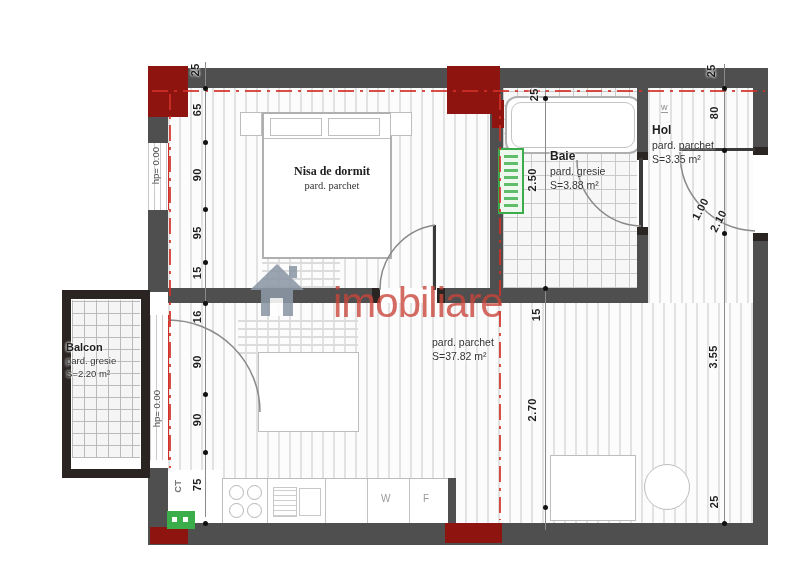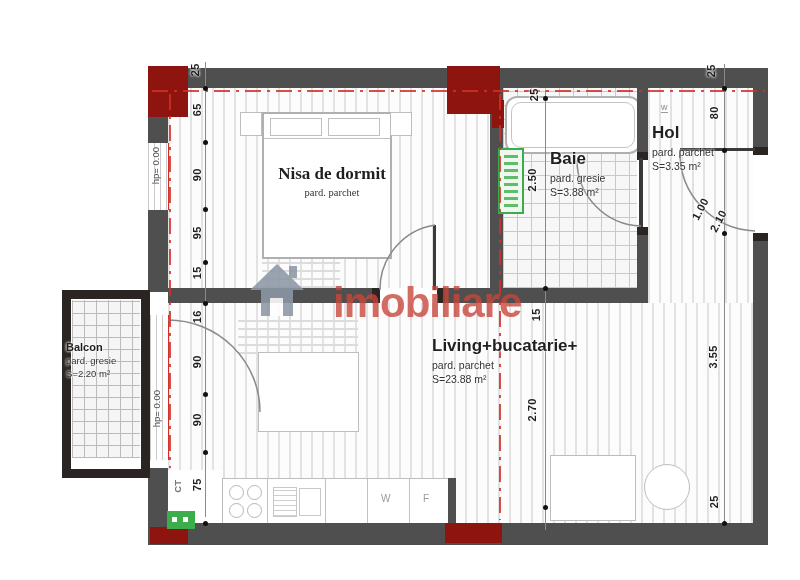--- a/index.html
+++ b/index.html
@@ -38,32 +38,32 @@
   
   .dim-line{width:1px;background:#8a8a8a;z-index:7;}
   .tick{width:5px;height:5px;background:#111;border-radius:50%;z-index:7;}
   .dlabel{writing-mode:vertical-rl;transform:rotate(180deg);font-size:11px;font-weight:700;color:var(--text);
           z-index:7;letter-spacing:.5px;text-shadow:0 0 3px #fff,0 0 3px #fff;}
   .dlabel-diag{transform:rotate(-62deg);writing-mode:horizontal-tb;transform-origin:left bottom;}
   .vtext{writing-mode:vertical-rl;transform:rotate(180deg);font-size:9.5px;color:#444;z-index:7;
          text-shadow:0 0 2px #fff,0 0 2px #fff;}
   
   .room{z-index:7;line-height:1.35;text-shadow:0 0 3px #fff,0 0 3px #fff;}
-  .room .rname{font-weight:700;font-size:17px;}
+  .room .rname{font-weight:700;font-size:12px;}
   .room .rsub{font-size:10.5px;color:#333;}
   
   .gmark{border:2px solid var(--green-marker);background:#eef8ef;z-index:6;}
   .gmark-inner{position:absolute;left:4px;top:5px;right:4px;bottom:5px;
       background:repeating-linear-gradient(180deg,var(--green-marker) 0 3px,transparent 3px 7px);opacity:.8;}
   .gmark-solid{background:var(--green-marker);z-index:6;}
   .gdot{position:absolute;width:5px;height:5px;background:#fff;top:6px;}
   
   .wm{z-index:8;pointer-events:none;display:flex;align-items:flex-end;opacity:.88;}
   .wm-axa{font-size:58px;font-weight:700;color:var(--watermark-gray);letter-spacing:-3px;line-height:.78;}
-  .wm-imo{font-size:42px;font-weight:700;color:var(--watermark-red);letter-spacing:-1px;line-height:.84;opacity:.9;padding-left:31px;}
+  .wm-imo{font-size:42px;font-weight:400;color:var(--watermark-red);letter-spacing:-1px;line-height:.84;opacity:.9;padding-left:31px;}
   .small-glyph{font-size:9px;color:#8a8a8a;z-index:7;}
   .kitchen-cell{position:absolute;top:0;bottom:0;border-right:1px solid #c2c2c2;}
   .wf{position:absolute;font-size:10px;color:#9a9a9a;z-index:3;}
 </style>
 </head>
 <body>
 
 <div class="canvas">
 
   <div class="abs floor-stripes" style="left:168px;top:88px;width:322px;height:200px;"></div>
@@ -226,23 +226,22 @@
     <div class="rname">Hol</div>
     <div class="rsub">pard. parchet</div>
     <div class="rsub">S=3.35 m²</div>
   </div>
   <div class="abs room" style="left:66px;top:340px;width:80px;">
     <div class="rname" style="font-size:11px;">Balcon</div>
     <div class="rsub" style="font-size:9.5px;">pard. gresie</div>
     <div class="rsub" style="font-size:9.5px;">S=2.20 m²</div>
   </div>
   <div class="abs room" style="left:432px;top:335px;width:140px;">
-    <div class="rname">Living+bucatarie+</div>
     <div class="rsub">pard. parchet</div>
-    <div class="rsub">S=23.88 m²</div>
+    <div class="rsub">S=37.82 m²</div>
   </div>
 
   <div class="abs wm" style="left:242px;top:256px;height:64px;">
     <svg width="66" height="62" viewBox="0 0 66 62" style="margin-right:-6px;">
       <path d="M8 32 L35 6 L62 32 L51 32 L51 58 L19 58 L19 32 Z" fill="#8d97a6"></path>
       <rect x="47" y="8" width="8" height="12" fill="#8d97a6"></rect>
       <rect x="28" y="40" width="13" height="18" fill="#ffffff"></rect>
     </svg>
     <span class="wm-imo">imobiliare</span>
   </div>

